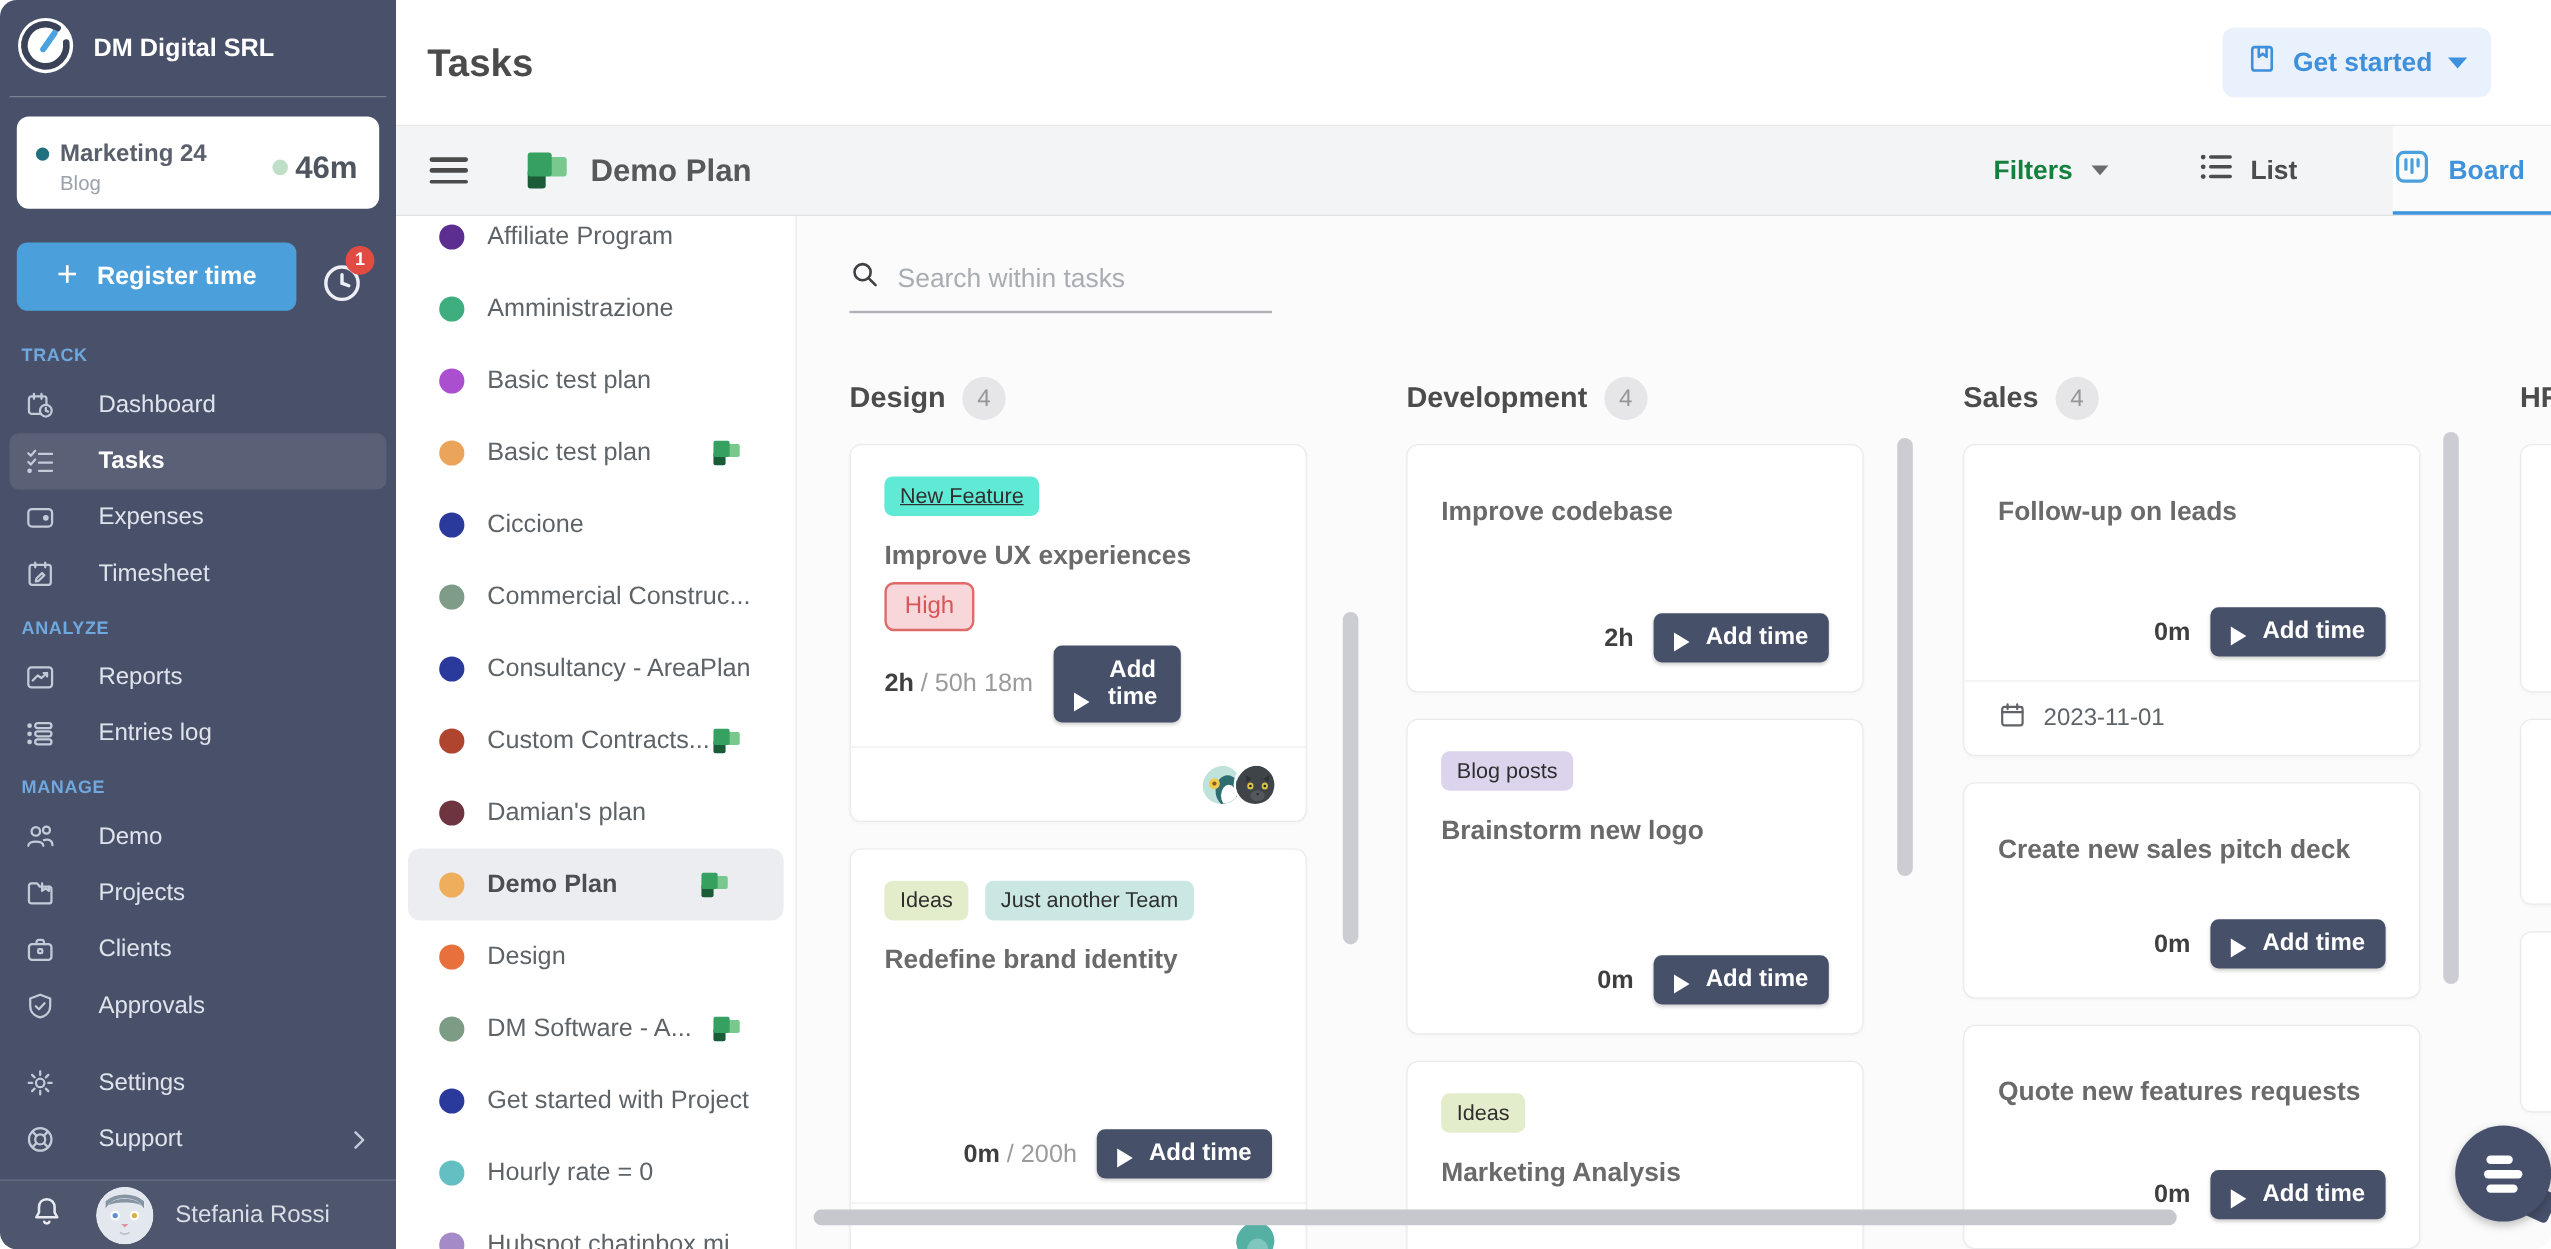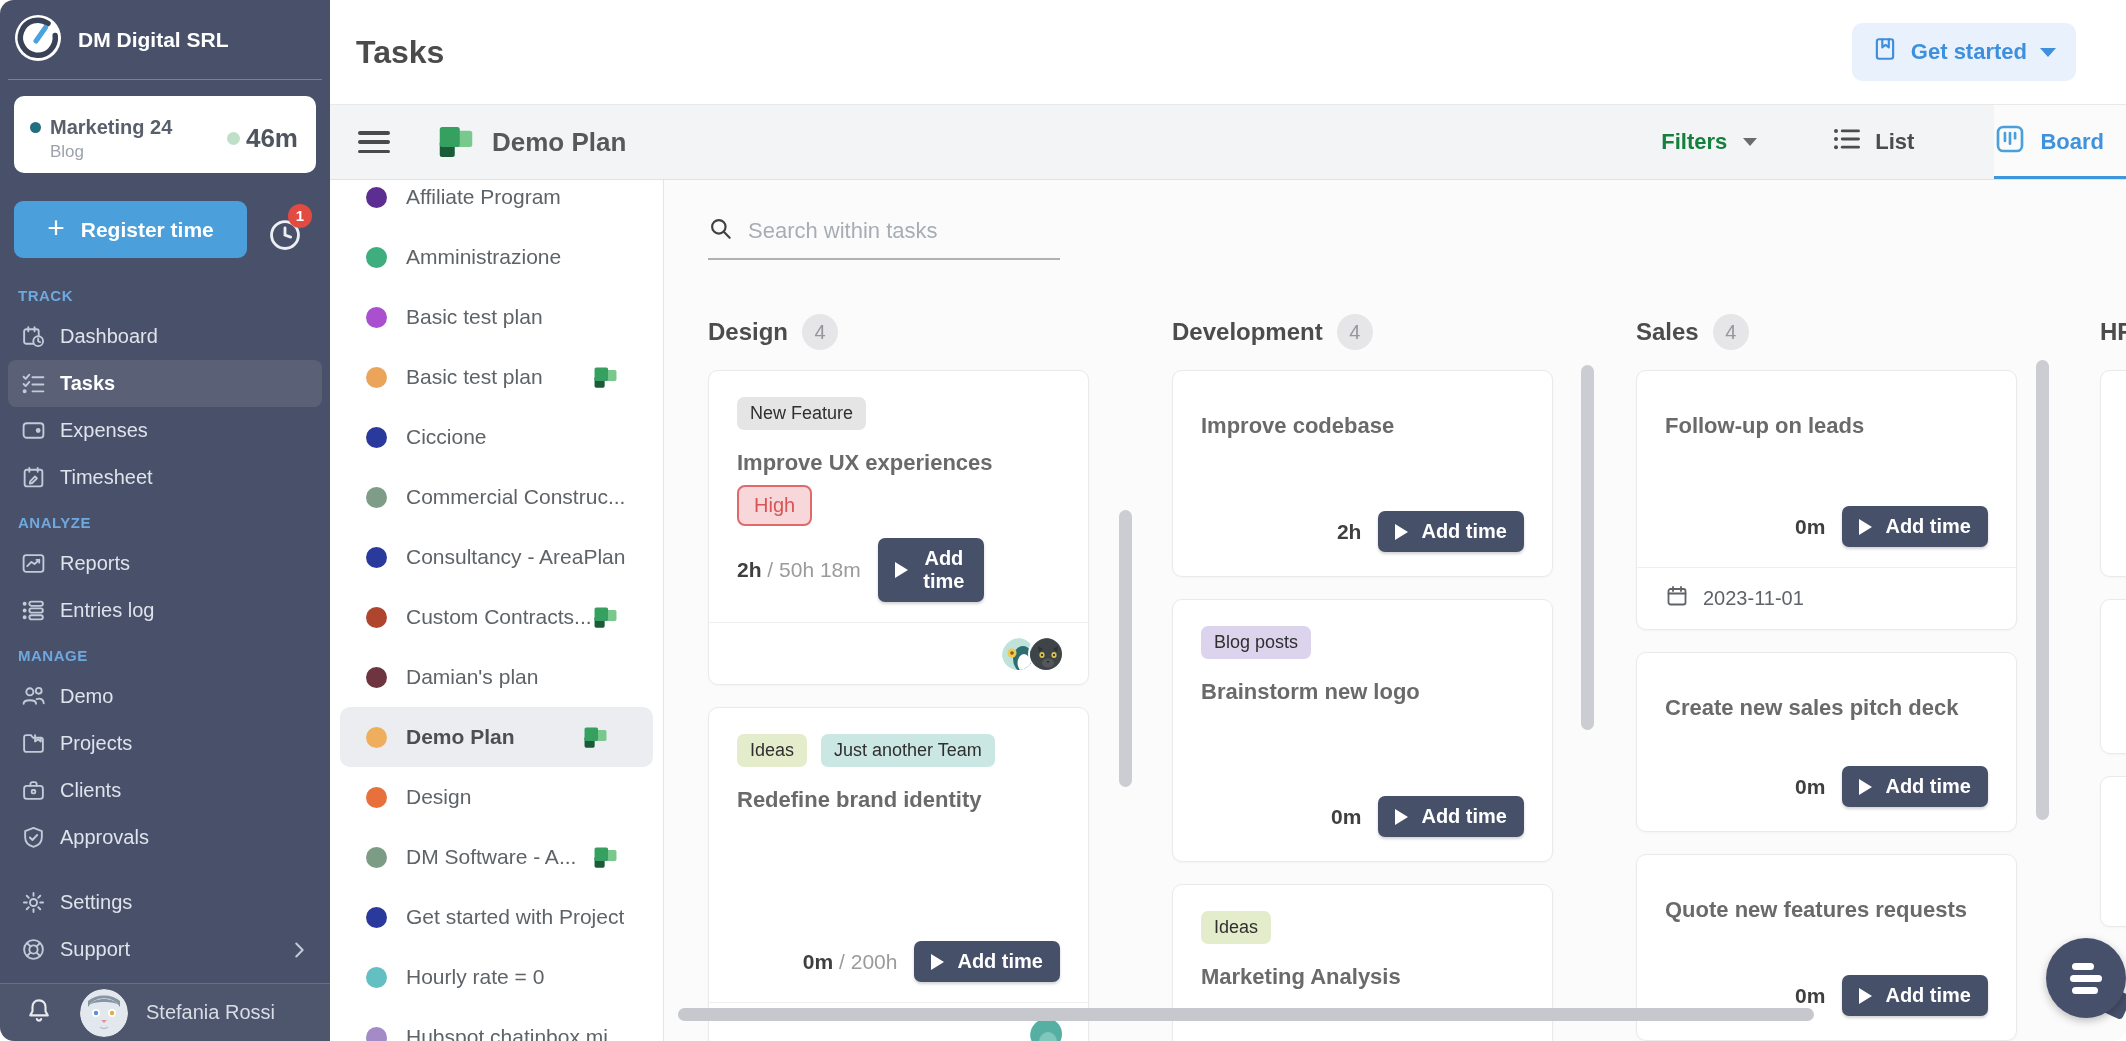--- a/index.html
+++ b/index.html
@@ -20,21 +20,21 @@
   .timer-right .gdot { width:13px; height:13px; border-radius:50%; background:#BFDFC9; }
   .timer-elapsed { font-size:26px; font-weight:600; color:#4E555F; }
   .register-row { margin:28px 14px 0; display:flex; align-items:center; }
   .register-btn { width:233px; height:57px; background:#4BA0DB; border:none; border-radius:9px; color:#fff; font-size:21px; font-weight:700; font-family:inherit; display:flex; align-items:center; justify-content:center; gap:16px; cursor:pointer; }
   .register-btn .plus { font-size:30px; font-weight:400; line-height:1; margin-top:-3px; }
   .clock-wrap { margin-left:auto; margin-right:10px; position:relative; width:38px; height:44px; }
   .clock-wrap svg { position:absolute; left:0; bottom:0; }
   .clock-badge { position:absolute; top:-4px; right:-6px; width:24px; height:24px; border-radius:50%; background:#E14B41; color:#fff; font-size:15px; font-weight:700; display:flex; align-items:center; justify-content:center; }
   .nav { margin-top:16px; padding:0 8px; display:flex; flex-direction:column; }
   .section-label { padding:13px 10px 9px; font-size:15px; font-weight:700; letter-spacing:.5px; color:#6FA8DF; }
-  .nav-item { height:47px; display:flex; align-items:center; gap:13px; padding:0 12px; border-radius:8px; color:#DFE3EB; font-size:20px; cursor:pointer; }
+  .nav-item { height:47px; display:flex; align-items:center; gap:35px; padding:0 12px; border-radius:8px; color:#DFE3EB; font-size:20px; cursor:pointer; }
   .nav-item .ic { width:27px; height:27px; display:flex; align-items:center; justify-content:center; }
   .nav-item.selected { background:#5A6176; color:#fff; font-weight:700; }
   .nav-item .chev { margin-left:auto; display:flex; }
   .sidebar-footer { margin-top:auto; padding:0 8px 10px; display:flex; flex-direction:column; }
   .user-row { height:58px; border-top:1px solid rgba(255,255,255,.15); display:flex; align-items:center; padding:0 12px 0 24px; gap:26px; background:rgba(255,255,255,.03); }
   .user-name { font-size:20px; color:#D9DDE6; margin-left:-8px; }
   .avatar40 { width:48px; height:48px; border-radius:50%; overflow:hidden; flex:0 0 48px; }
 
   
   .main { flex:1; display:flex; flex-direction:column; min-width:0; }
@@ -79,21 +79,21 @@
   .cards { margin-top:18px; display:flex; flex-direction:column; gap:22px; }
   .card { background:#fff; border:1px solid #EAEAEC; border-radius:10px; box-shadow:0 1px 3px rgba(0,0,0,.03); padding:26px 28px 24px; display:flex; flex-direction:column; overflow:hidden; }
   .labels { display:flex; gap:14px; margin-bottom:4px; }
   .lbl { font-size:18px; color:#2F2F2F; padding:6px 13px; border-radius:7px; white-space:nowrap; }
   .card-title { font-size:22px; font-weight:600; color:#6A6A6A; margin-top:16px; }
   .prio { align-self:flex-start; margin-top:auto; font-size:20px; color:#D95454; background:#F7D7DA; border:2px solid #E06A6A; border-radius:8px; padding:7px 15px; }
   .time-row { display:flex; align-items:center; gap:17px; margin-top:auto; justify-content:flex-end; }
   .time-row.spread { margin-top:12px; justify-content:space-between; padding-right:76px; }
   .time-txt { font-size:21px; color:#9B9B9B; white-space:nowrap; }
   .time-txt b { color:#3F3F3F; font-weight:700; }
-  .addtime { background:#475069; border:none; border-radius:7px; color:#fff; font-size:20px; font-weight:600; font-family:inherit; padding:9px 17px; display:flex; align-items:center; gap:13px; cursor:pointer; box-shadow:0 2px 3px rgba(0,0,0,.18); }
+  .addtime { background:#475069; border:none; border-radius:7px; color:#fff; font-size:20px; font-weight:600; font-family:inherit; padding:9px 17px; display:flex; align-items:flex-end; gap:13px; cursor:pointer; box-shadow:0 2px 3px rgba(0,0,0,.18); }
   .play { width:0; height:0; border-top:8px solid transparent; border-bottom:8px solid transparent; border-left:13px solid #fff; }
   .card-footer { margin:20px -28px -24px; border-top:1px solid #EFEFF1; padding:12px 24px 12px; display:flex; align-items:center; justify-content:flex-end; min-height:62px; }
   .card-footer.date { justify-content:flex-start; gap:14px; padding-left:28px; font-size:20px; color:#5F6368; }
   .avatars { display:flex; }
   .avatar34 { width:36px; height:36px; border-radius:50%; overflow:hidden; border:2px solid #fff; }
   .avatar34 + .avatar34 { margin-left:-8px; }
 
   .vthumb { position:absolute; width:13px; border-radius:7px; background:#CBCDD2; }
   .hthumb { position:absolute; height:13px; border-radius:7px; background:#C6C8CD; left:14px; top:828px; width:1136px; z-index:5; }
 
@@ -494,21 +494,21 @@
 
         <div class="cols" id="columns">
             <div class="col">
               <div class="col-head">
                 <span class="col-title">Design</span>
                 <span class="col-count">4</span>
               </div>
               <div class="cards">
                 <div class="card" style="height: 315px;">
                   <div class="labels">
-                    <span class="lbl" style="background: #e5e5e5;">New Feature</span>
+                    <span class="lbl" style="background: #5eead4; text-decoration: underline;">New Feature</span>
                   </div>
                   <div class="card-title">Improve UX experiences</div>
                   <span class="prio">High</span>
                   <div class="time-row spread">
                     <span class="time-txt"><b>2h</b> <span>/ 50h 18m</span></span>
                     <button class="addtime">
                       <span class="play"></span>
                       <span>Add time</span>
                     </button>
                   </div>

